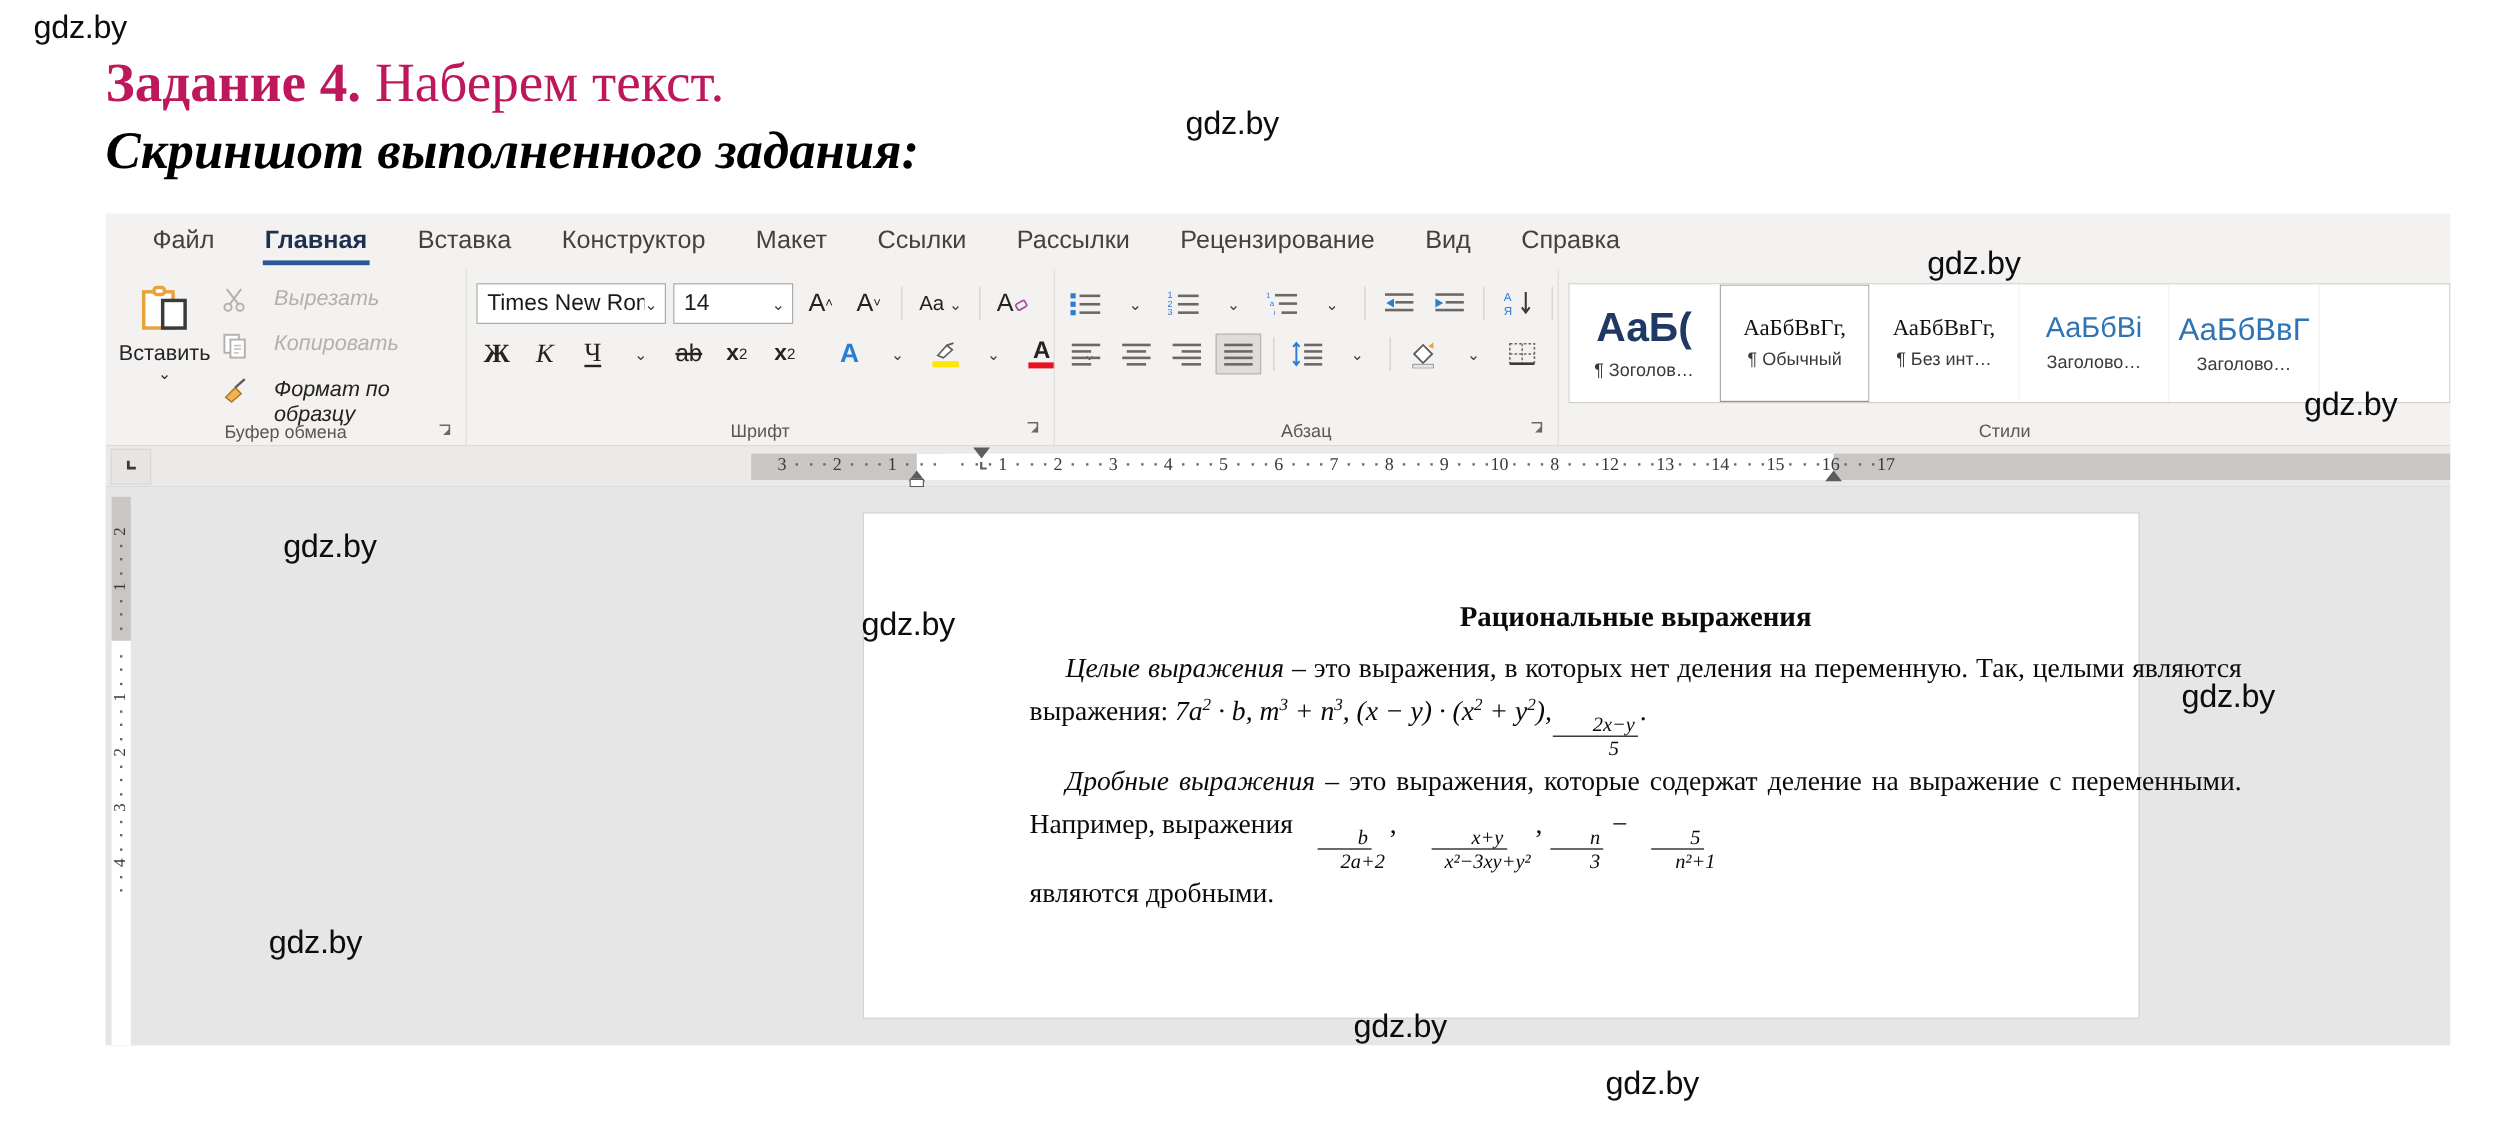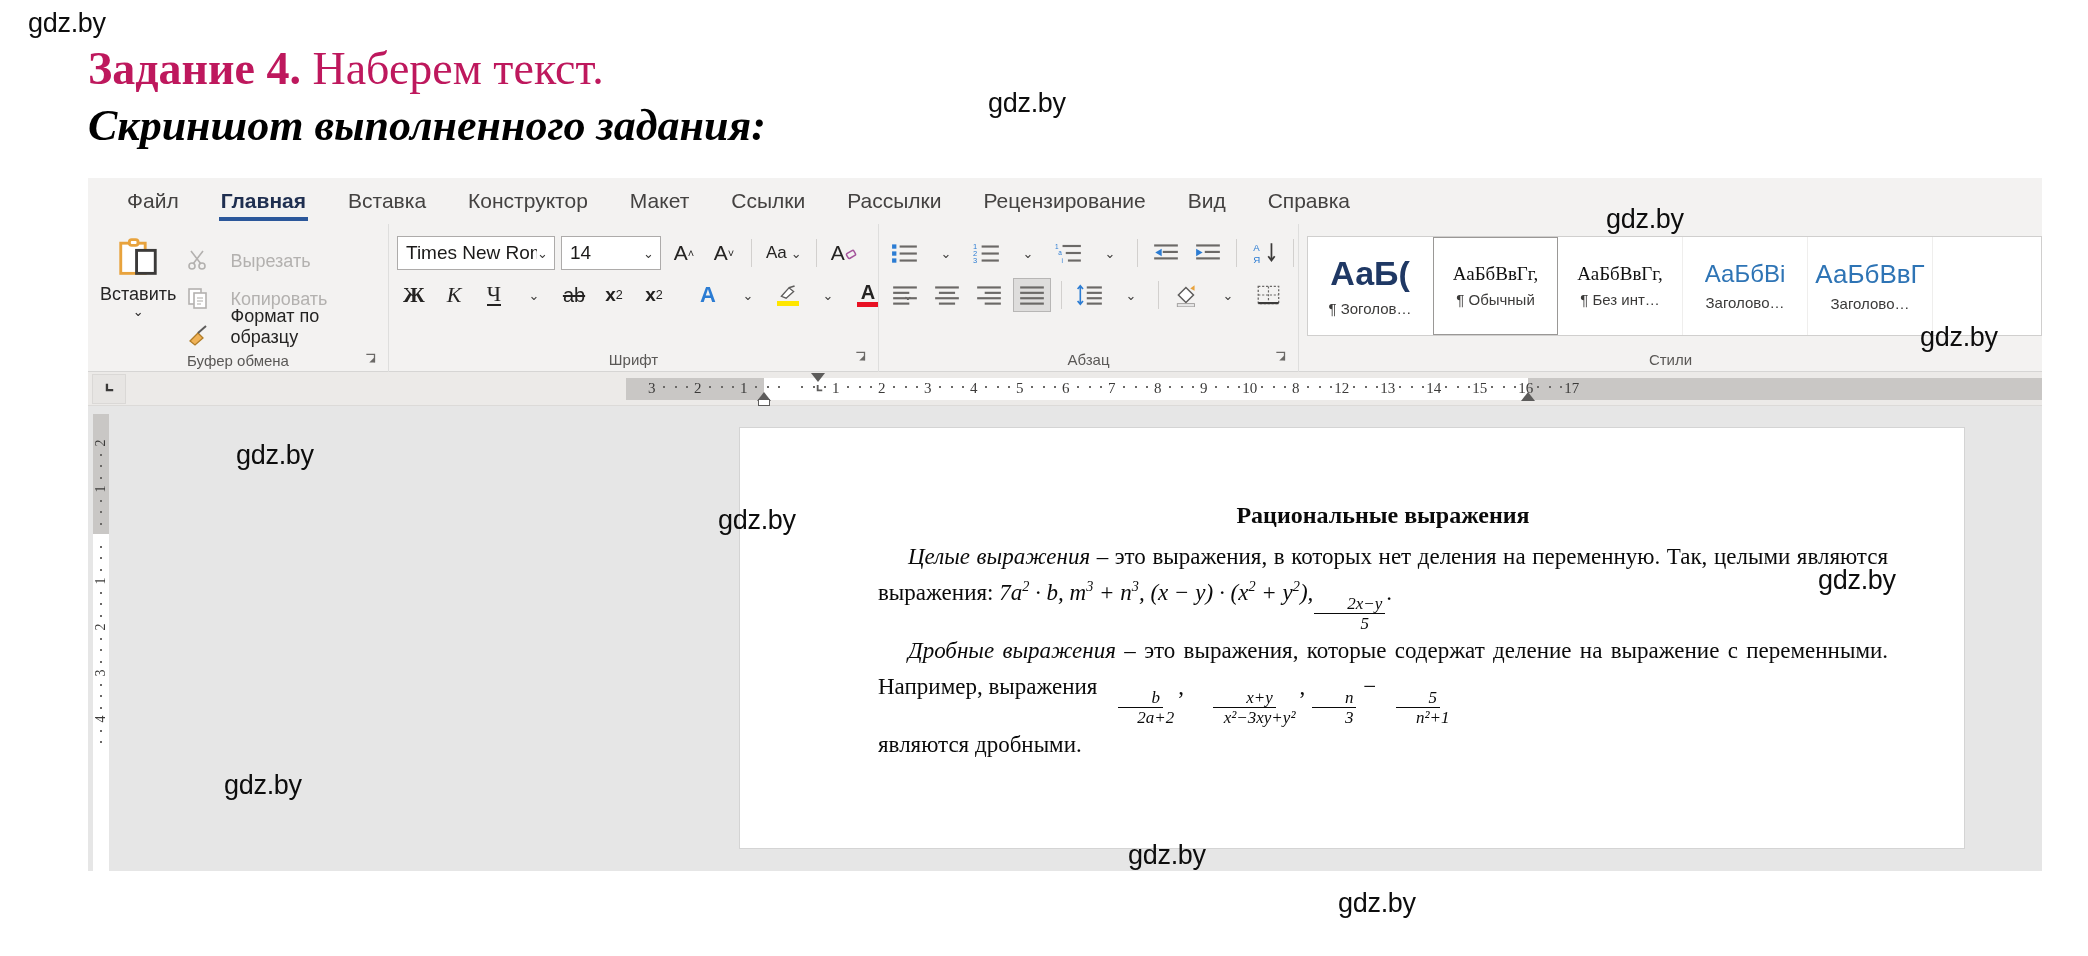--- a/index.html
+++ b/index.html
@@ -102,22 +102,22 @@
   .clip-grp { width: 300px; }
   .paste-btn {
     width: 92px; display: flex; flex-direction: column;
     align-items: center; padding-top: 2px;
   }
   .clipboard-ico { width: 46px; height: 46px; }
   .paste-label { font-size: 18px; color: #262525; margin-top: 2px; }
   .paste-caret { font-size: 13px; color: #262525; line-height: 10px; margin-top: 2px; }
   .clip-list { display: flex; flex-direction: column; padding-top: 4px; gap: 4px; }
   .clip-item {
-    display: flex; align-items: flex-end; gap: 20px;
-    font-size: 18px; height: 34px; padding: 0 6px;
+    display: flex; align-items: flex-start; gap: 20px;
+    font-size: 18px; height: 34px; padding: 0 6px; font-style: italic;
   }
   .clip-item.disabled { color: #b3b1af; }
   .clip-item.enabled { color: #242322; }
   .mini-ico { width: 24px; height: 24px; flex: none; }
 
   
   .font-grp { width: 490px; }
   .font-rows { display: flex; flex-direction: column; gap: 8px; width: 100%; padding-top: 2px; }
   .frow { display: flex; align-items: center; gap: 6px; }
   .combo {
@@ -216,24 +216,23 @@
   .rv-white{ position: absolute; left: 5px; width: 16px; background: #ffffff; }
   .rvmark {
     position: absolute; left: 6px; width: 14px; text-align: center;
     font-size: 14px; color: #3b3a39;
     font-family: "Liberation Serif", serif;
     transform: rotate(-90deg);
   }
   .doc-area { position: relative; flex: 1; }
   .page-sheet {
     position: absolute; left: 606px; top: 22px;
-    width: 1224px; height: 420px;
+    width: 1062px; height: 420px;
     background: #ffffff;
     box-shadow: 0 0 0 1px #d4d4d4;
-    margin-left: 20px;
   }
   .doc-body {
     position: absolute; left: 138px; top: 74px; width: 1010px;
     font-family: "Liberation Serif", serif;
     color: #0a0a0a;
   }
   .doc-title {
     text-align: center; font-weight: 700; font-size: 24px; margin-bottom: 10px;
   }
   .doc-p { font-size: 23px; line-height: 1.55; text-align: justify; }

